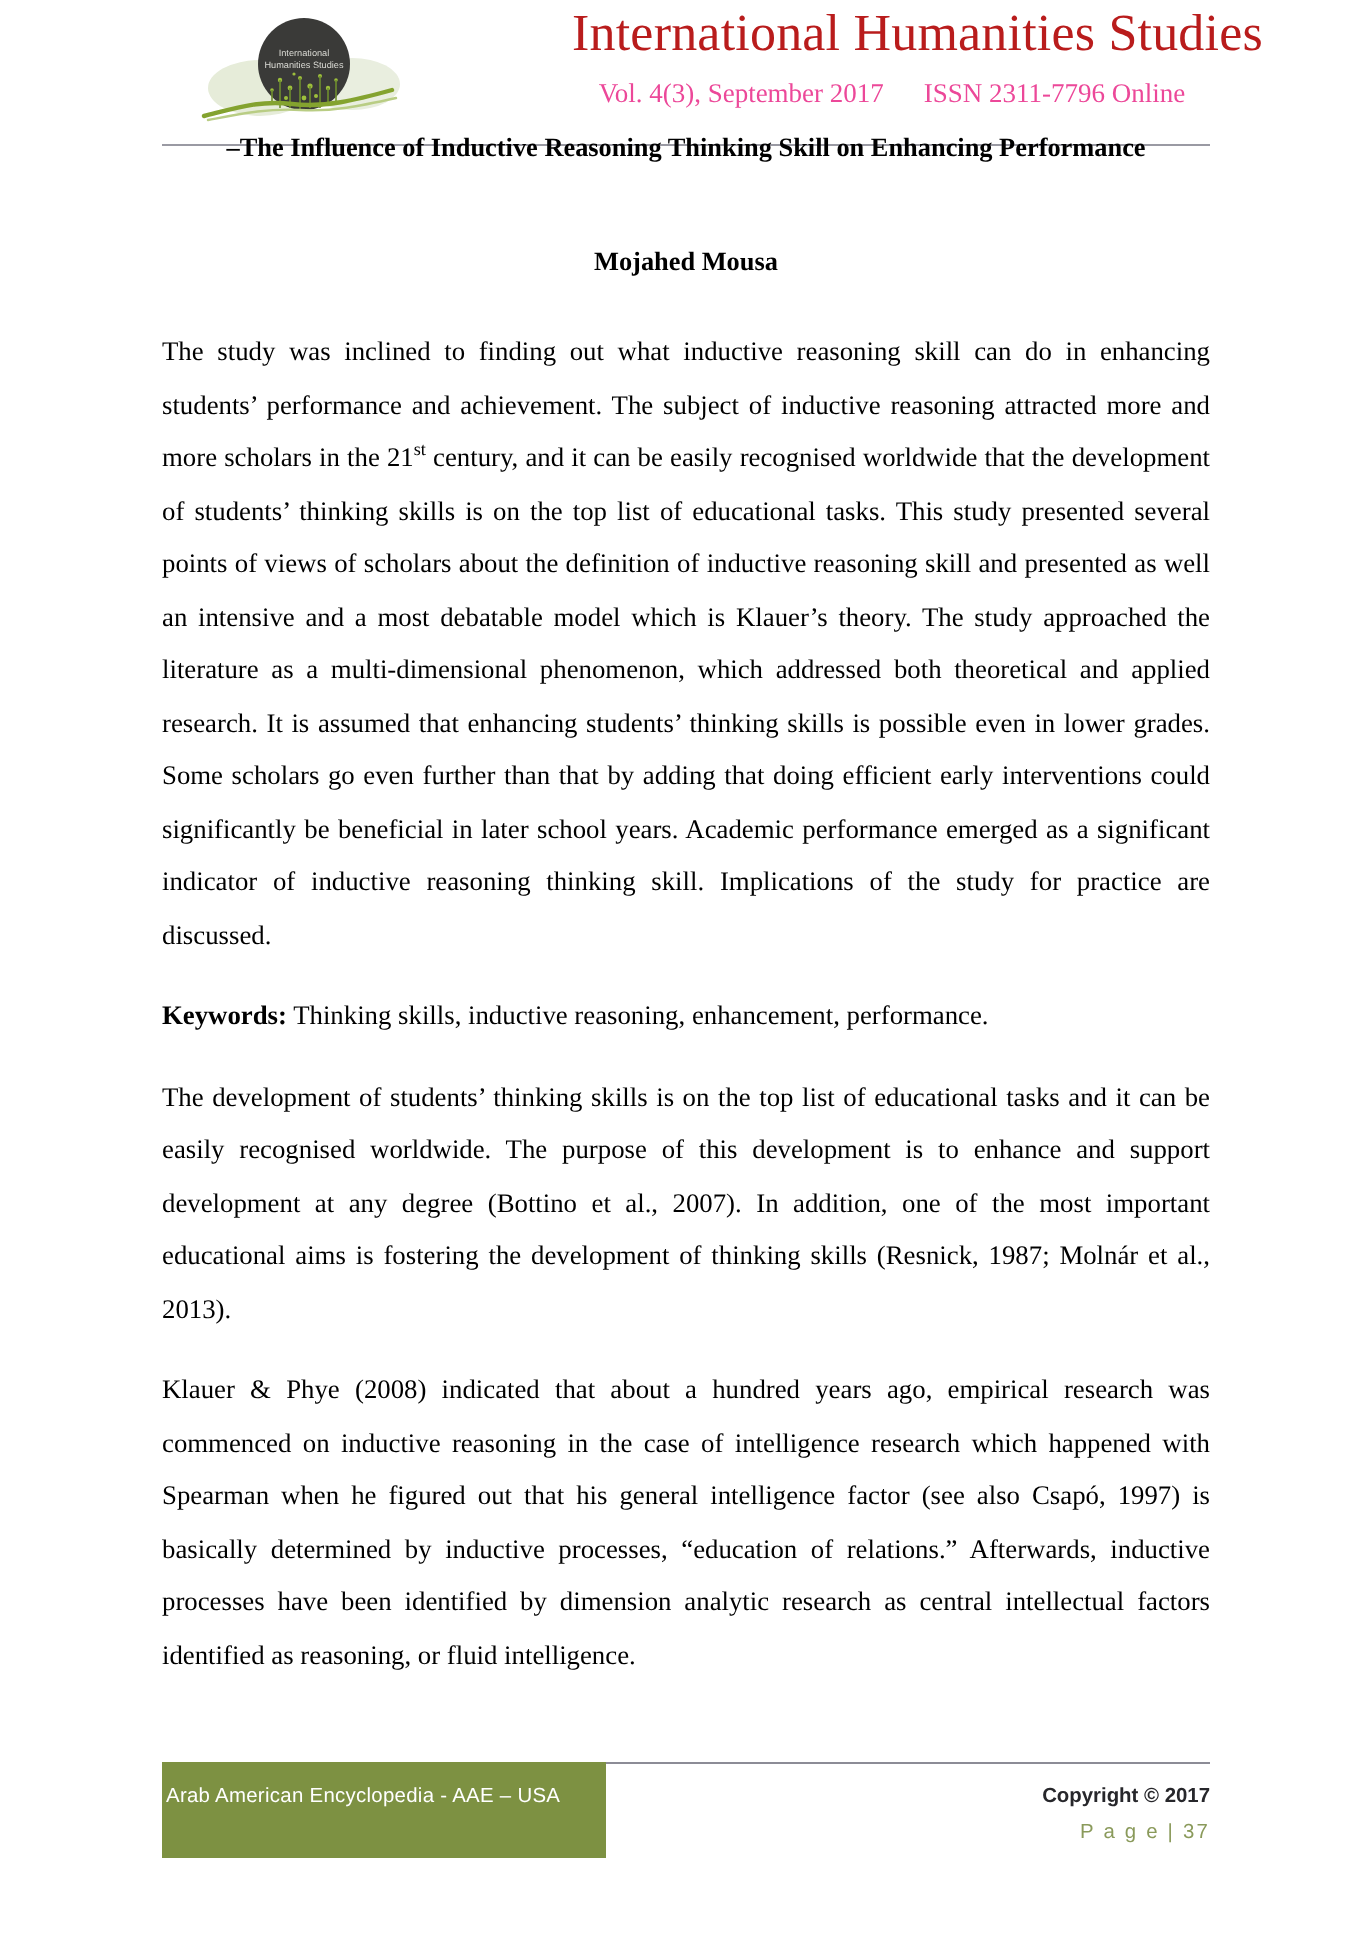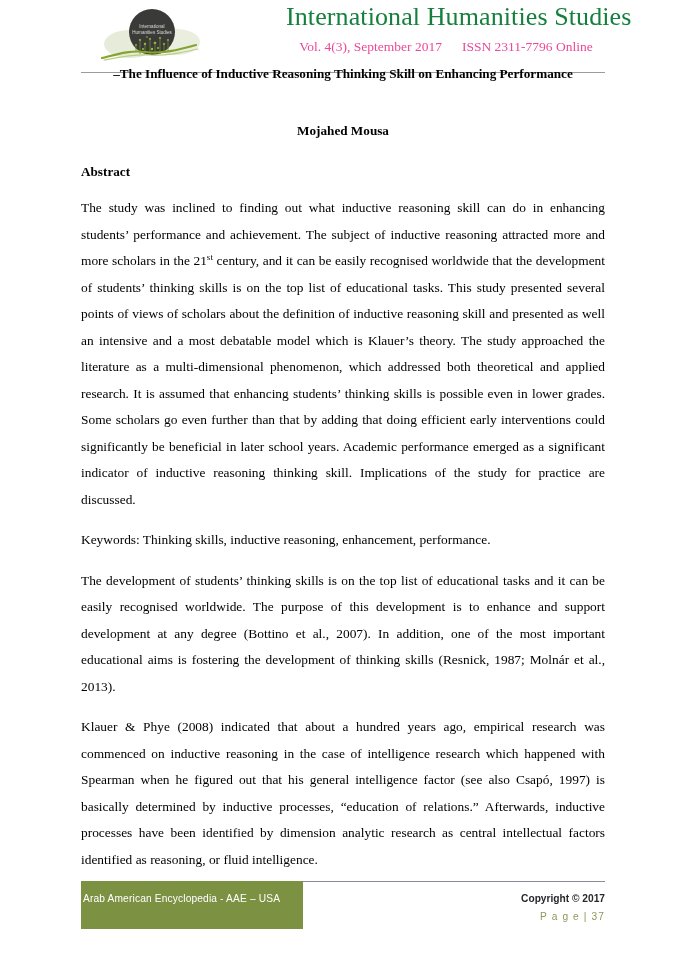--- a/index.html
+++ b/index.html
@@ -44,21 +44,21 @@
     position: absolute;
     left: 205px;
     top: 0px;
     width: 320px;
     text-align: center;
   }
   .journal-title {
     font-family: "Liberation Serif", "DejaVu Serif", serif;
     font-size: 26px;
     line-height: 30px;
-    color: #15803d;
+    color: #b91c1c;
     letter-spacing: 0.1px;
     white-space: nowrap;
   }
   .journal-sub {
     font-family: "Liberation Serif", "DejaVu Serif", serif;
     font-size: 13.5px;
     line-height: 20px;
     color: #ec4899;
     margin-top: 5px;
     white-space: nowrap;
@@ -118,21 +118,21 @@
     text-justify: inter-word;
     hyphens: none;
   }
   p.para.last { margin-bottom: 0; }
   .kw {
     font-size: 13.4px;
     line-height: 26.5px;
     margin: 0 0 14px 0;
     text-align: left;
   }
-  .kw b { font-weight: normal; }
+  .kw b { font-weight: bold; }
   sup.ord {
     font-size: 0.68em;
     vertical-align: super;
     line-height: 0;
   }
 
   
   .footer {
     position: absolute;
     left: 81px;
@@ -247,21 +247,20 @@
     </div>
   </div>
 
   <div class="header-rule"></div>
 
   <div class="article-title">–The Influence of Inductive Reasoning Thinking Skill on Enhancing Performance</div>
   <div class="author">Mojahed Mousa</div>
 
   <div class="content">
 
-    <h2 class="section">Abstract</h2>
 
     <p class="para"><span>The study was inclined to finding out what inductive reasoning skill can do in enhancing students’ performance and achievement. The subject of inductive reasoning attracted more and more scholars in the 21</span><sup class="ord">st</sup><span> century, and it can be easily recognised worldwide that the development of students’ thinking skills is on the top list of educational tasks. This study presented several points of views of scholars about the definition of inductive reasoning skill and presented as well an intensive and a most debatable model which is Klauer’s theory. The study approached the literature as a multi-dimensional phenomenon, which addressed both theoretical and applied research. It is assumed that enhancing students’ thinking skills is possible even in lower grades. Some scholars go even further than that by adding that doing efficient early interventions could significantly be beneficial in later school years. Academic performance emerged as a significant indicator of inductive reasoning thinking skill. Implications of the study for practice are discussed.</span></p>
 
     <p class="kw"><b>Keywords:</b><span> Thinking skills, inductive reasoning, enhancement, performance.</span></p>
 
 
     <p class="para">The development of students’ thinking skills is on the top list of educational tasks and it can be easily recognised worldwide. The purpose of this development is to enhance and support development at any degree (Bottino et al., 2007). In addition, one of the most important educational aims is fostering the development of thinking skills (Resnick, 1987; Molnár et al., 2013).</p>
 
     <p class="para last">Klauer &amp; Phye (2008) indicated that about a hundred years ago, empirical research was commenced on inductive reasoning in the case of intelligence research which happened with Spearman when he figured out that his general intelligence factor (see also Csapó, 1997) is basically determined by inductive processes, “education of relations.” Afterwards, inductive processes have been identified by dimension analytic research as central intellectual factors identified as reasoning, or fluid intelligence.</p>
   </div>

